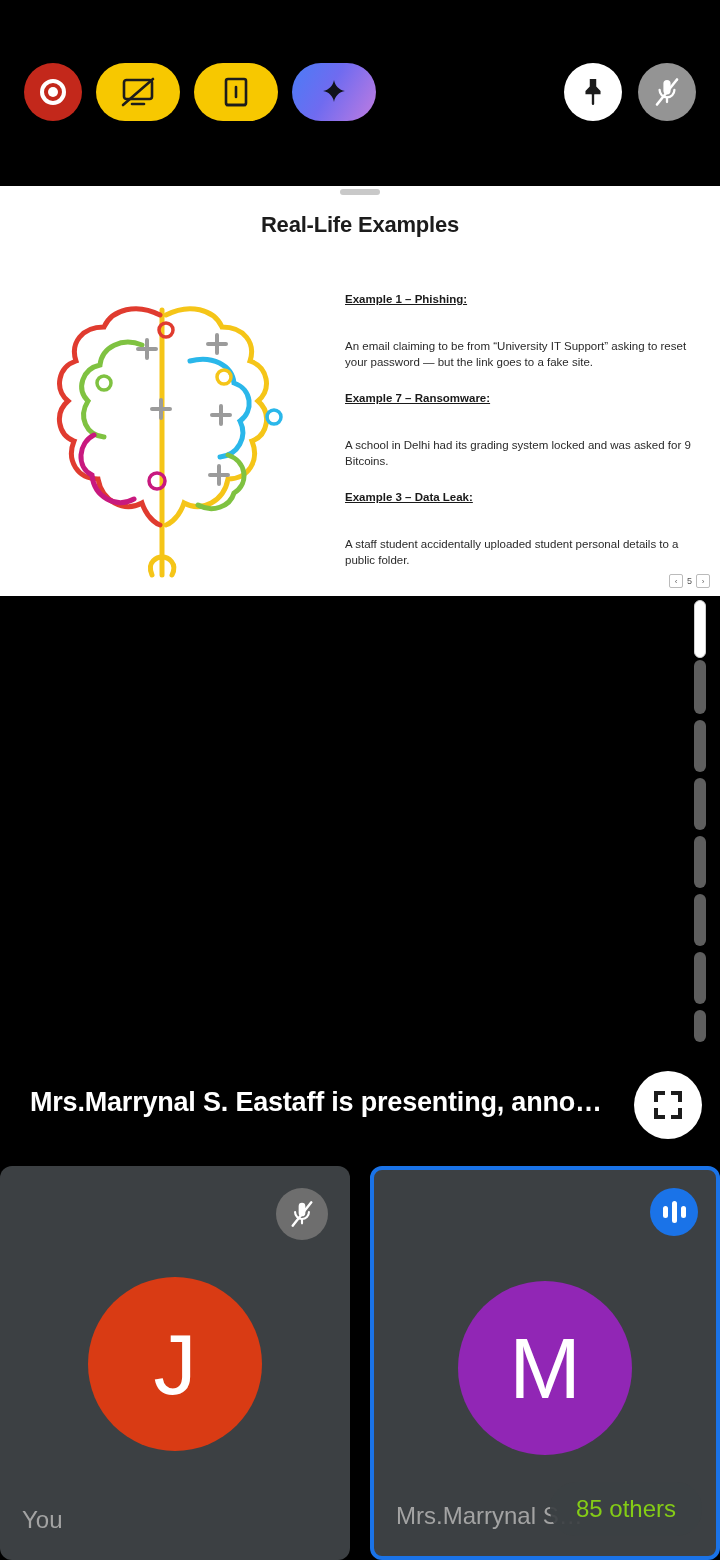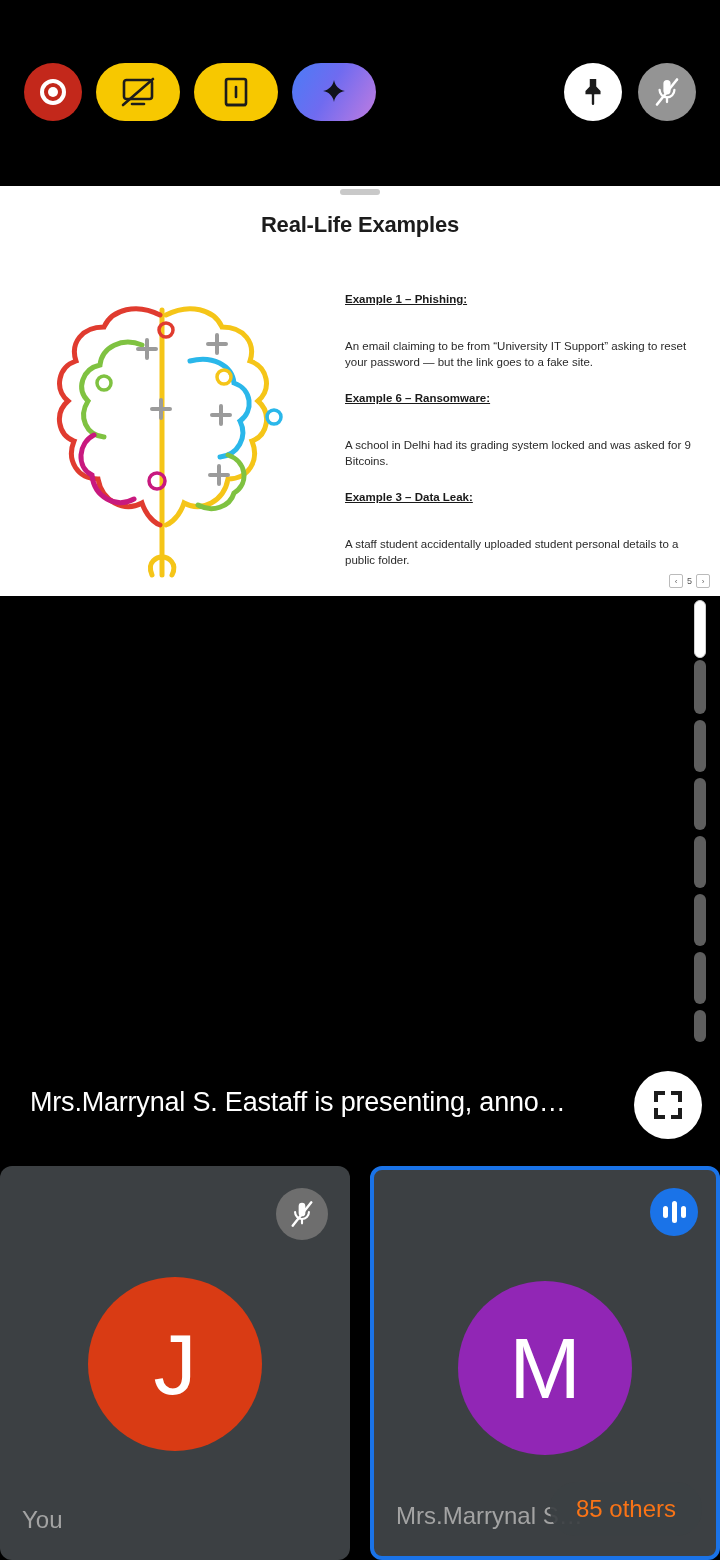--- a/index.html
+++ b/index.html
@@ -62,21 +62,21 @@
   }
 
   
   .scroll-track {
     position: absolute; right: 14px; top: 414px; width: 12px; height: 640px;
   }
   .scroll-seg { width: 12px; border-radius: 6px; background: #5e5e5e; margin-bottom: 6px; }
   .scroll-top { position:absolute; right:14px; top:600px; width:12px; height:58px; border-radius:6px; border:1px solid #cfcfcf; background:#fff;}
   .banner-text {
     position: absolute; left: 30px; top: 1087px;
-    font-size: 27px; color: #fff; font-weight: 400; letter-spacing: -0.2px;
+    font-size: 27px; color: #fff; font-weight: 700; letter-spacing: -0.2px;
     white-space: nowrap; max-width: 600px; overflow: hidden; text-overflow: ellipsis;
   }
   .fullscreen-btn {
     position: absolute; right: 18px; top: 1071px;
     width: 68px; height: 68px; border-radius: 50%; background: #fff;
     display: flex; align-items: center; justify-content: center;
   }
 
   
   .tiles { position: absolute; left: 0; top: 1166px; width: 720px; height: 394px; }
@@ -106,21 +106,21 @@
   }
   .audio-badge {
     position: absolute; top: 18px; right: 18px;
     width: 48px; height: 48px; border-radius: 50%; background: #1a73e8;
     display: flex; align-items: center; justify-content: center;
   }
   .bars { display: flex; align-items: center; gap: 4px; }
   .bars i { display: block; width: 5px; background: #fff; border-radius: 3px; }
   .others-chip {
     position: absolute; right: 18px; bottom: 24px;
-    background: rgba(60,64,67,0.92); color: #f97316;
+    background: rgba(60,64,67,0.92); color: #84cc16;
     padding: 13px 26px; border-radius: 26px; font-size: 24px;
   }
 </style>
 </head>
 <body>
 
 <div class="screen">
 
   <div class="toolbar">
     <div class="toolbar-left">
@@ -201,21 +201,21 @@
         <circle cx="232" cy="132" r="7" stroke="#2ab7ea"></circle>
       </g>
     </svg>
 
     <div class="slide-text" style="top:107px;">
       <div class="ex-block">
         <div class="ex-head">Example 1 – Phishing:</div>
         <div class="ex-body">An email claiming to be from “University IT Support” asking to reset your password — but the link goes to a fake site.</div>
       </div>
       <div class="ex-block">
-        <div class="ex-head">Example 6 – Ransomware:</div>
+        <div class="ex-head">Example 7 – Ransomware:</div>
         <div class="ex-body">A school in Delhi had its grading system locked and was asked for 9 Bitcoins.</div>
       </div>
       <div class="ex-block">
         <div class="ex-head">Example 3 – Data Leak:</div>
         <div class="ex-body">A staff student accidentally uploaded student personal details to a public folder.</div>
       </div>
     </div>
 
     <div class="slide-pager">
       <span class="pager-btn">‹</span>

